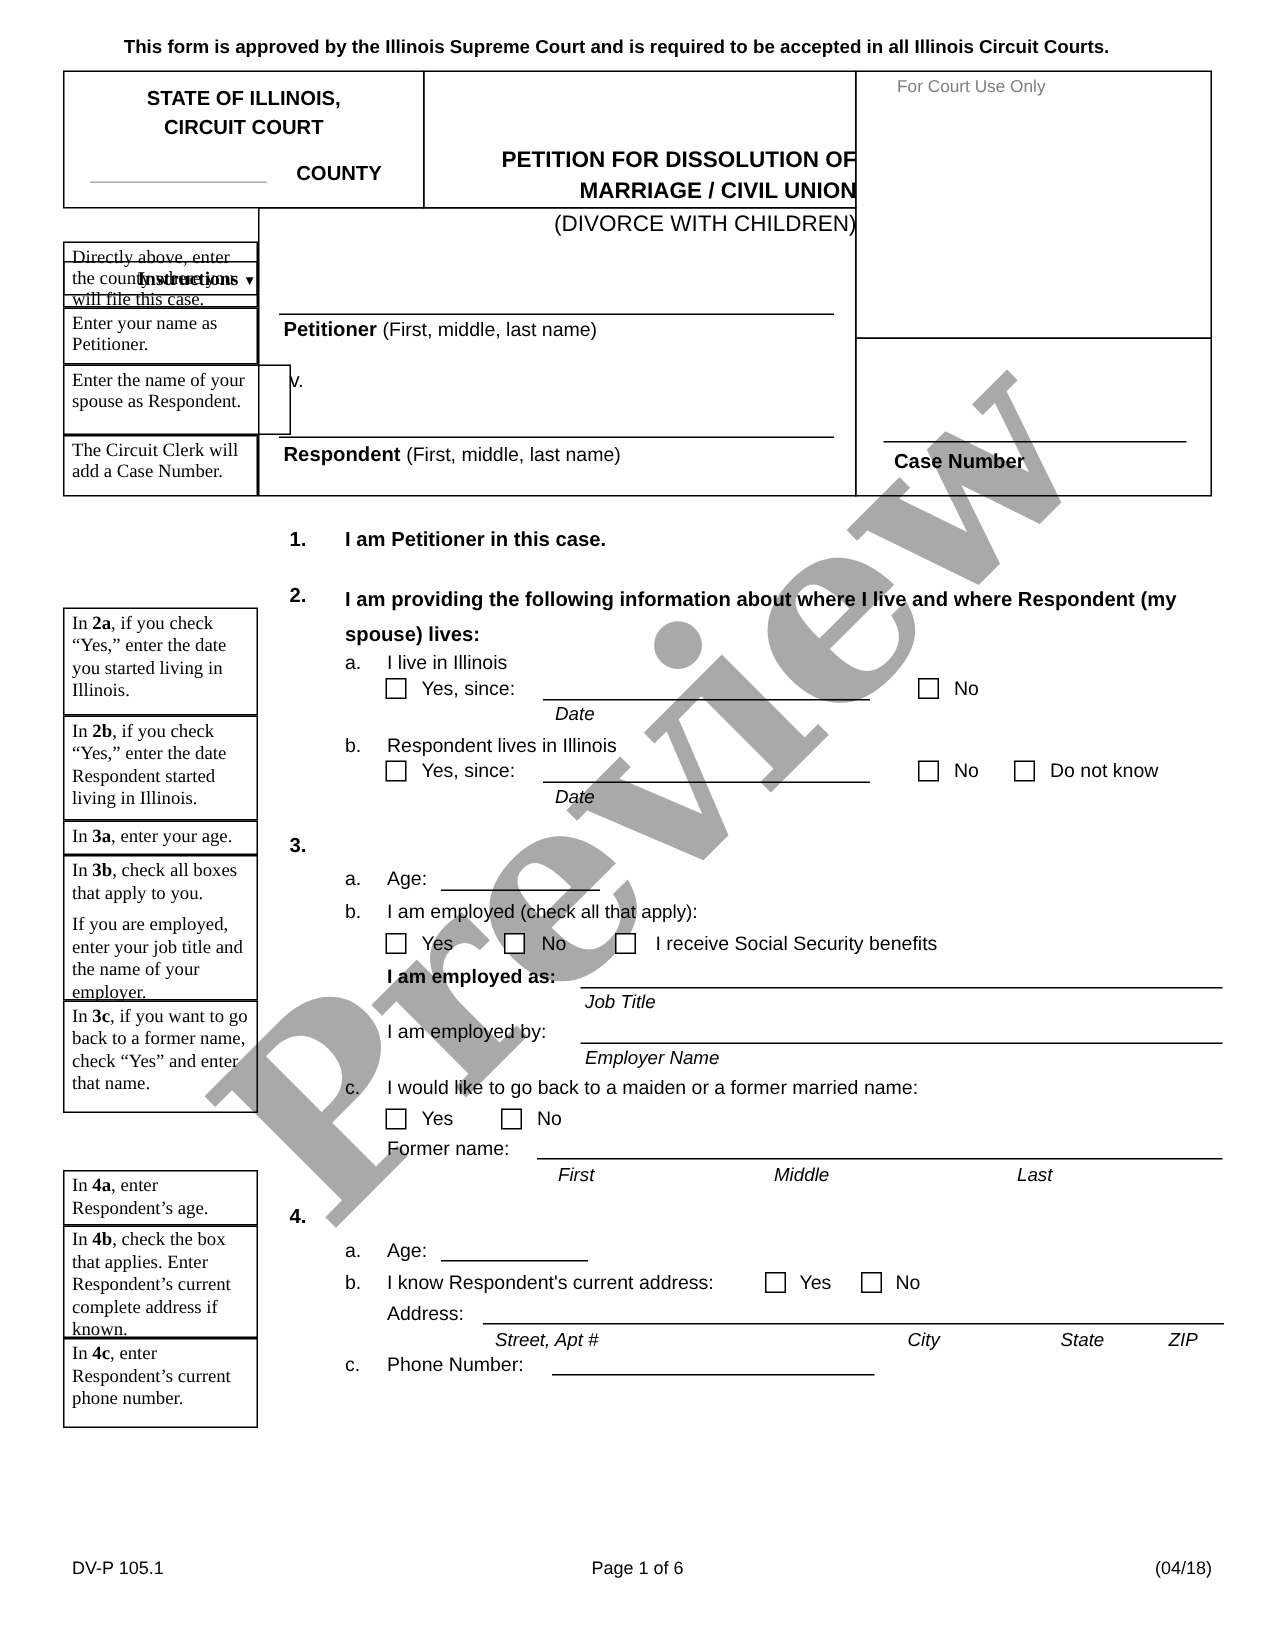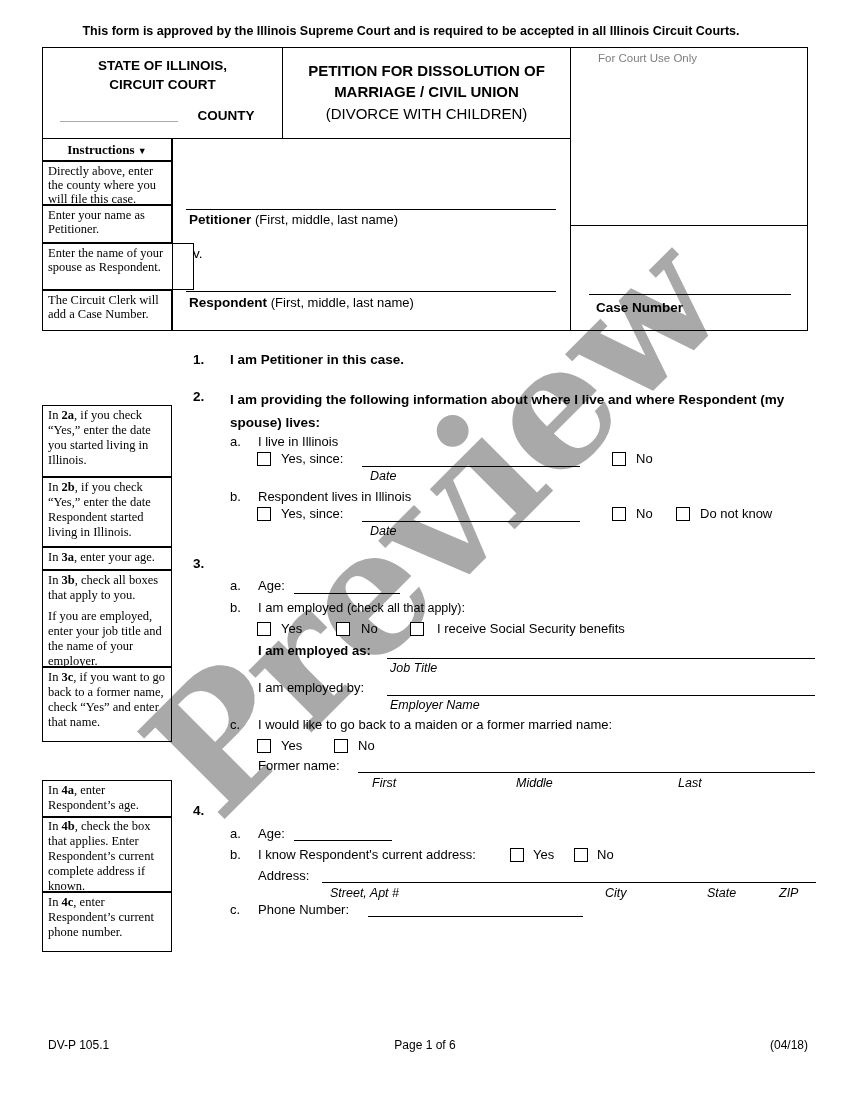--- a/index.html
+++ b/index.html
@@ -1,21 +1,21 @@
 <!DOCTYPE html>
 <html><head>
 <meta charset="utf-8">
 <style>
   html,body{margin:0;padding:0;background:#fff;}
   .page{position:relative;width:850px;height:1100px;background:#ffffff;overflow:hidden;
         font-family:"Liberation Sans",sans-serif;color:#000;}
   .serif{font-family:"Liberation Serif",serif;}
   .b{font-weight:bold;}
   .i{}
-  .center{text-align:center;}
+  .center{text-align:right;margin-top:36px;}
   .cell{position:absolute;border:1px solid #000;box-sizing:border-box;background:transparent;}
   .sbox{position:absolute;border:1px solid #000;box-sizing:border-box;
         font-family:"Liberation Serif",serif;font-size:12.5px;line-height:15px;
         padding:2px 5px;background:transparent;}
   .cb{position:absolute;width:12px;height:12px;border:1.5px solid #000;background:#fff;box-sizing:content-box;}
   .fl{position:absolute;border-bottom:1px solid #000;}
   .fl-light{position:absolute;border-bottom:1px solid #aaa;}
   .t13{font-size:13px;}
   .t135{font-size:13.5px;}
   .hint{font-size:12.5px;font-style:italic;}

